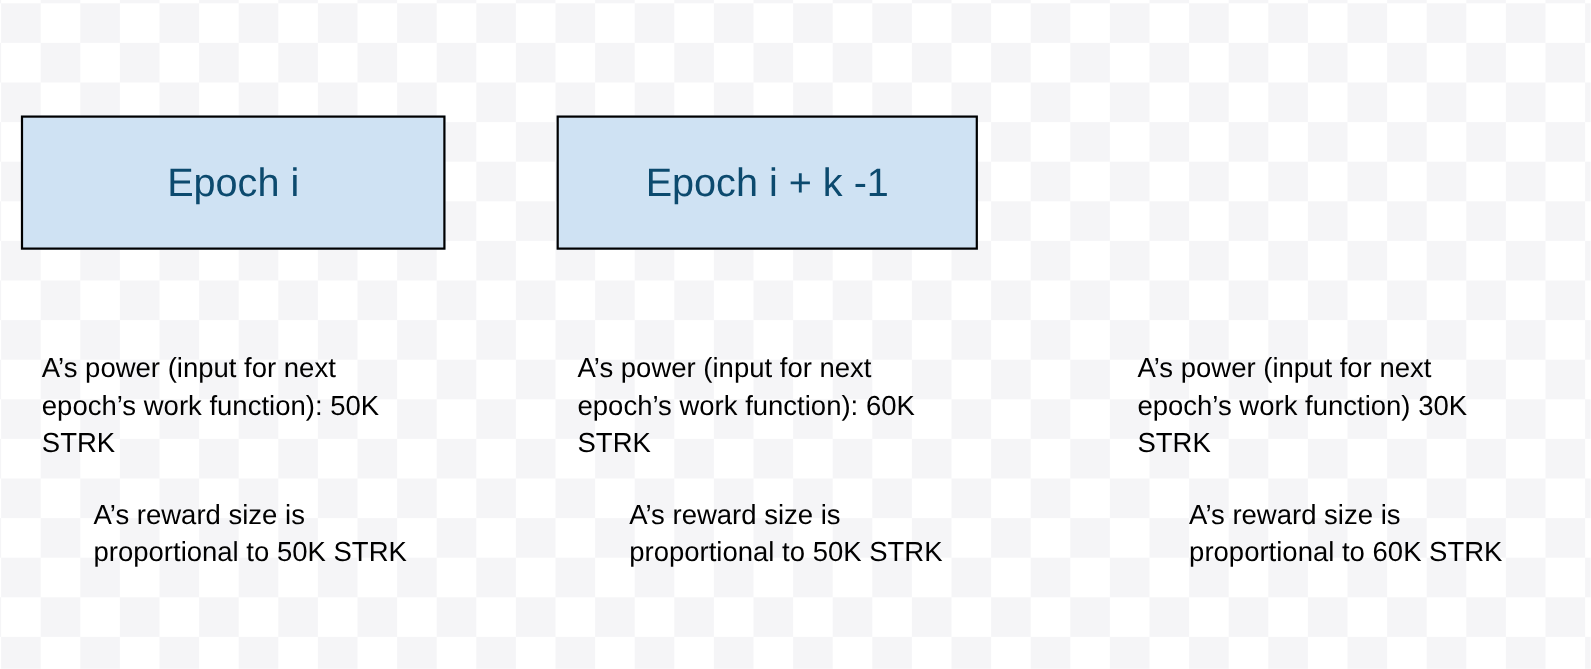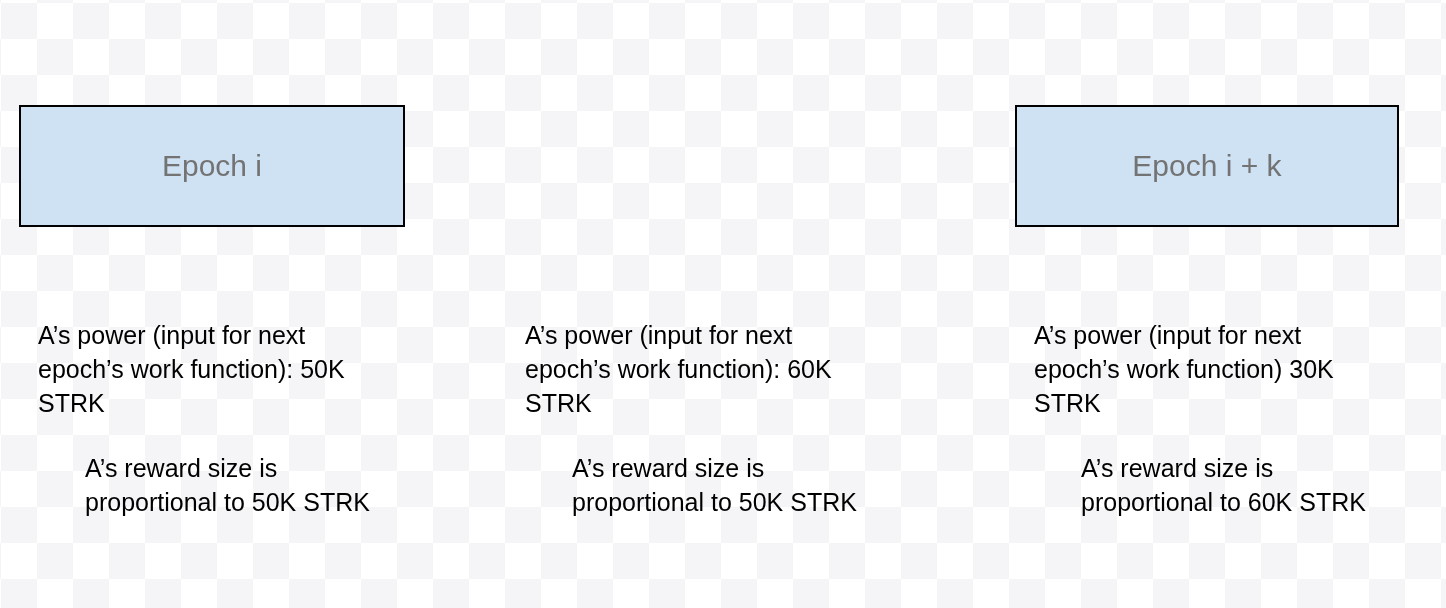--- a/index.html
+++ b/index.html
@@ -37,23 +37,23 @@
     right: 0;
     height: 122px;
     box-sizing: border-box;
     background: #cfe2f3;
     border: 2px solid #000000;
     display: flex;
     align-items: center;
     justify-content: center;
   }
   .epoch-box-label {
-    font-size: 30px;
+    font-size: 36px;
     line-height: 1.2;
-    color: #737373;
+    color: #0c4a6e;
     white-space: nowrap;
   }
   .epoch-notes {
     position: absolute;
     top: 318px;
     left: 19px;
     right: 0;
   }
   .note-para {
     margin: 0;
@@ -79,33 +79,33 @@
     <div class="epoch-notes">
       <p class="note-para">A’s power (input for next
 epoch’s work function): 50K
 STRK</p>
       <p class="note-para">A’s reward size is
 proportional to 50K STRK</p>
     </div>
   </div>
 
   <div class="epoch-column col-1">
+    <div class="epoch-box">
+      <span class="epoch-box-label">Epoch i + k -1</span>
+    </div>
     <div class="epoch-notes">
       <p class="note-para">A’s power (input for next
 epoch’s work function): 60K
 STRK</p>
       <p class="note-para">A’s reward size is
 proportional to 50K STRK</p>
     </div>
   </div>
 
   <div class="epoch-column col-2">
-    <div class="epoch-box">
-      <span class="epoch-box-label">Epoch i + k</span>
-    </div>
     <div class="epoch-notes">
       <p class="note-para">A’s power (input for next
 epoch’s work function) 30K
 STRK</p>
       <p class="note-para">A’s reward size is
 proportional to 60K STRK</p>
     </div>
   </div>
 
 </div>

